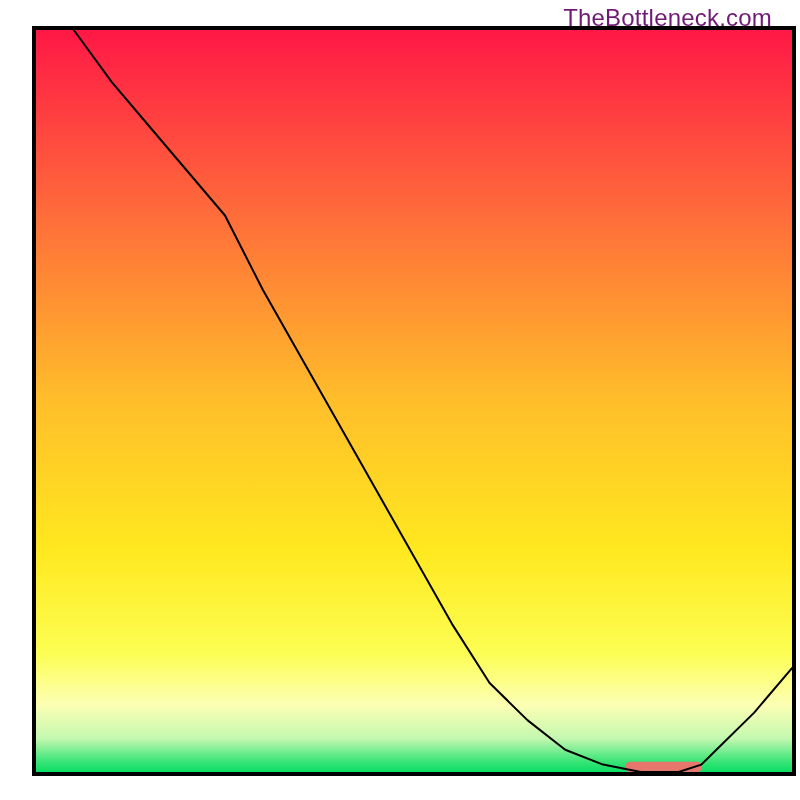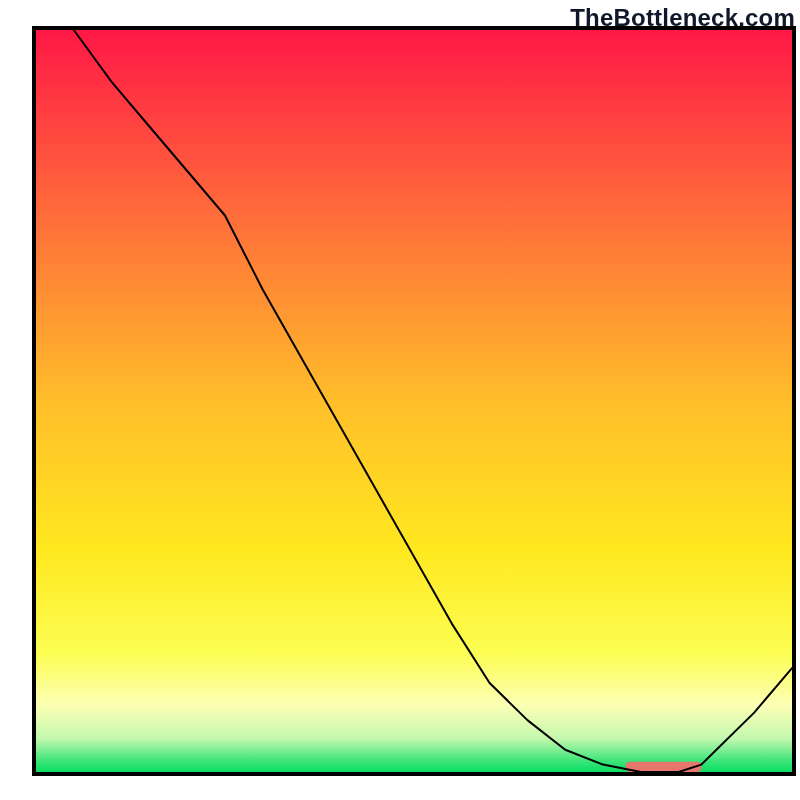--- a/index.html
+++ b/index.html
@@ -11,24 +11,24 @@
     font-family: Arial, Helvetica, sans-serif;
   }
   .container {
     position: relative;
     width: 800px;
     height: 800px;
   }
   .watermark {
     position: absolute;
     top: 4px;
-    right: 5px;
+    right: 28px;
     font-size: 24px;
-    font-weight: bold;
-    color: #0f172a;
+    font-weight: normal;
+    color: #701a75;
     letter-spacing: 0.2px;
   }
   svg {
     display: block;
   }
 </style>
 </head>
 <body>
 
 <div class="container">

